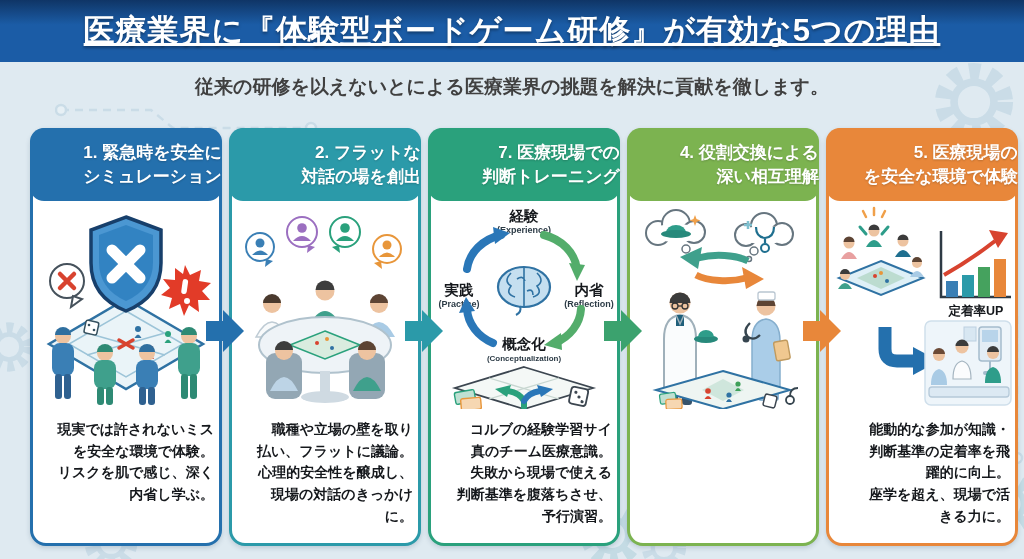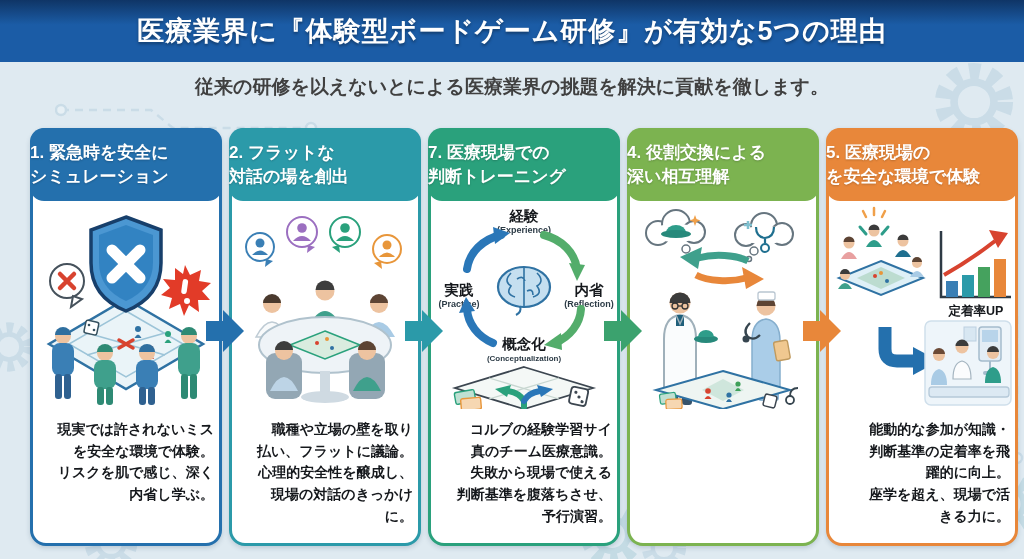--- a/index.html
+++ b/index.html
@@ -10,39 +10,39 @@
   }
   
   .deco{position:absolute;z-index:0;opacity:.55;pointer-events:none}
   
   .banner{
     position:absolute;top:0;left:0;width:1024px;height:62px;z-index:2;
     background:linear-gradient(180deg,#0f3566 0%,#1b5ca6 40%,#1b5ca6 100%);
     display:flex;align-items:center;justify-content:center;
   }
   .banner h1{
-    color:#fff;font-size:27px;font-weight:bold;letter-spacing:1px;
-    text-shadow:0 2px 3px rgba(0,0,0,.35);white-space:nowrap;
+    color:#fff;font-size:31px;font-weight:bold;letter-spacing:1px;
+    text-shadow:0 2px 3px rgba(0,0,0,.35);white-space:nowrap;text-decoration:underline;
   }
   .subtitle{
     position:absolute;top:74px;left:0;width:1024px;z-index:2;
     text-align:center;font-size:19px;font-weight:bold;color:#404040;
   }
   
   .cards{position:absolute;top:128px;left:30px;display:flex;gap:7px;z-index:2}
   .card{
     position:relative;width:192px;height:418px;background:#fff;
     border:3px solid var(--ac);border-radius:16px;
     box-shadow:0 2px 5px rgba(30,60,90,.18);
   }
   .c1{--ac:#2470ad}.c2{--ac:#2b9aa9}.c3{--ac:#2aa17c}.c4{--ac:#7cb350}.c5{--ac:#e8873a}
   .card-header{
     position:absolute;top:-3px;left:-3px;right:-3px;height:73px;
     background:var(--ac);border-radius:14px;color:#fff;
-    display:flex;flex-direction:column;align-items:flex-start;justify-content:center;
+    display:flex;flex-direction:column;align-items:flex-end;justify-content:center;
     font-size:17px;font-weight:bold;line-height:1.4;text-align:center;
     text-shadow:0 1px 2px rgba(0,0,0,.2);
   }
   .card-illo{position:absolute;top:72px;left:0;width:186px;height:206px}
   .card-text{
     position:absolute;top:288px;left:10px;right:5px;
     font-size:14px;font-weight:bold;line-height:1.55;color:#15181c;
     white-space:pre-line;
     text-align:right;
   }

